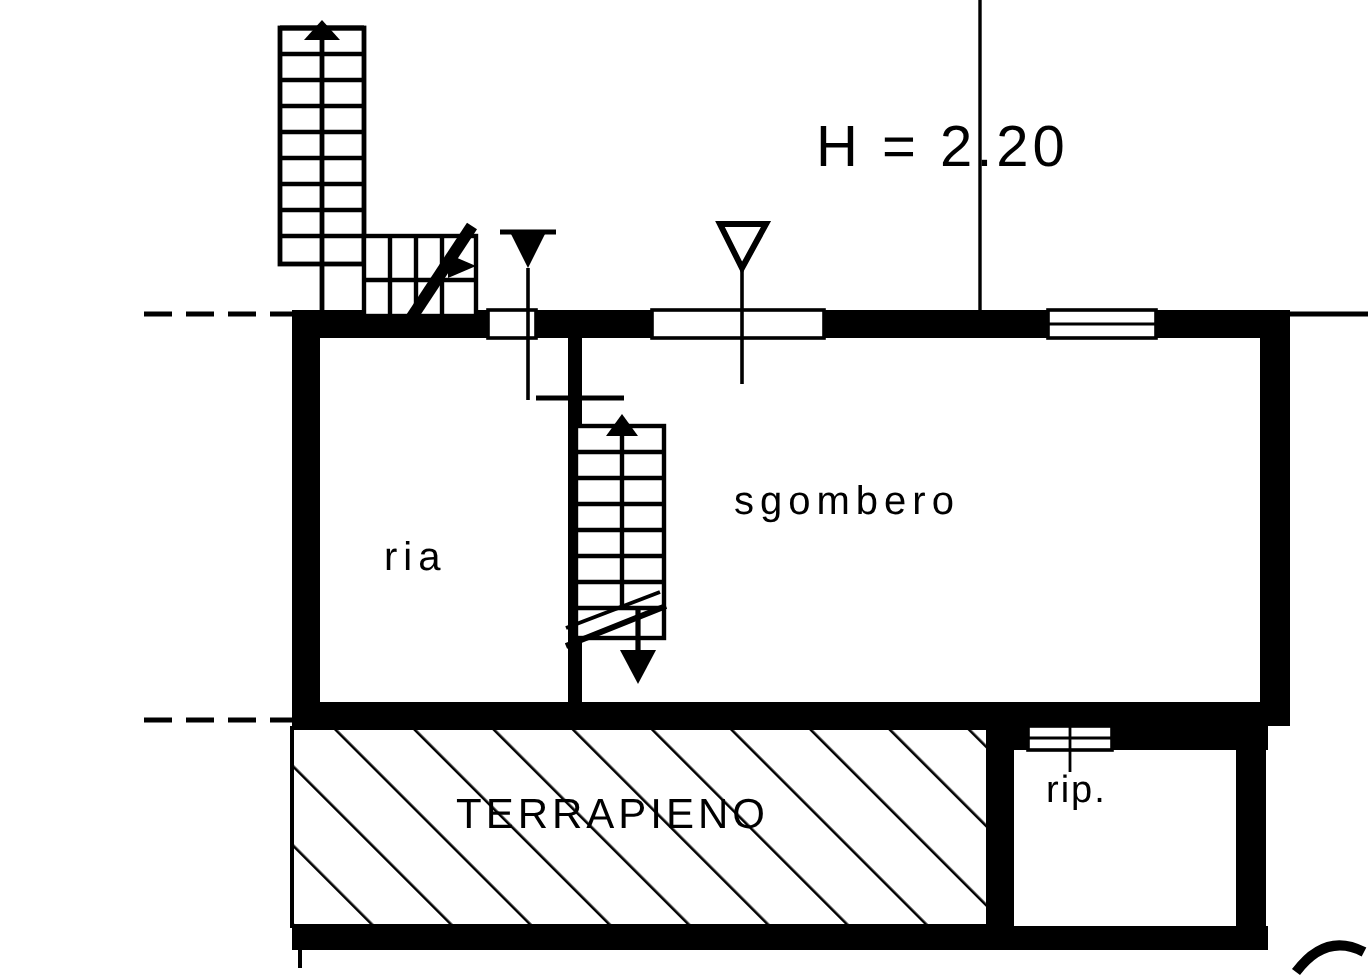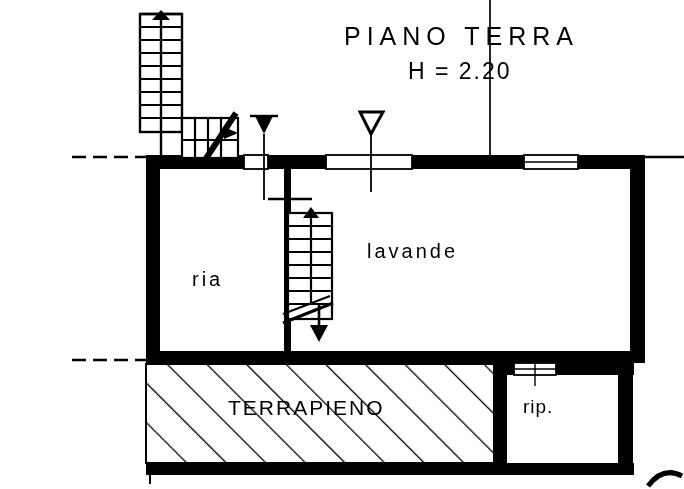--- a/index.html
+++ b/index.html
@@ -34,21 +34,21 @@
   }
   #title-main {
     left: 344px;
     top: 22px;
     font-size: 25px;
     letter-spacing: 6px;
   }
   #title-height {
     left: 408px;
     top: 58px;
-    font-size: 23px;
+    font-size: 29px;
     letter-spacing: 2px;
   }
   #label-lavanderia-1 {
     left: 168px;
     top: 240px;
     font-size: 20px;
     letter-spacing: 3px;
   }
   #label-lavanderia-2 {
     left: 192px;
@@ -64,21 +64,21 @@
     letter-spacing: 3px;
   }
   #label-terrapieno {
     left: 228px;
     top: 396px;
     font-size: 21px;
     letter-spacing: 2px;
   }
   #label-rip {
     left: 523px;
-    top: 396px;
+    top: 385px;
     font-size: 19px;
     letter-spacing: 1px;
   }
   #label-rip-height {
     left: 516px;
     top: 422px;
     font-size: 21px;
     letter-spacing: 1px;
   }
 </style>
@@ -225,27 +225,26 @@
 
     <g>
 
       <line x1="150" y1="475" x2="150" y2="484" stroke="#000" stroke-width="2"></line>
 
       <path d="M 648 486 Q 663 466 682 476" fill="none" stroke="#000" stroke-width="5"></path>
     </g>
 
   </svg>
 
-  <div class="plan-text" id="title-main">PIANO TERRA</div>
 
   <div class="plan-text" id="title-height">H = 2.20</div>
 
 
   <div class="plan-text" id="label-lavanderia-2">ria</div>
 
-  <div class="plan-text" id="label-sgombero">lavande</div>
+  <div class="plan-text" id="label-sgombero">sgombero</div>
 
   <div class="plan-text" id="label-terrapieno">TERRAPIENO</div>
 
   <div class="plan-text" id="label-rip">rip.</div>
 
 
 </div>
 
 </body></html>

